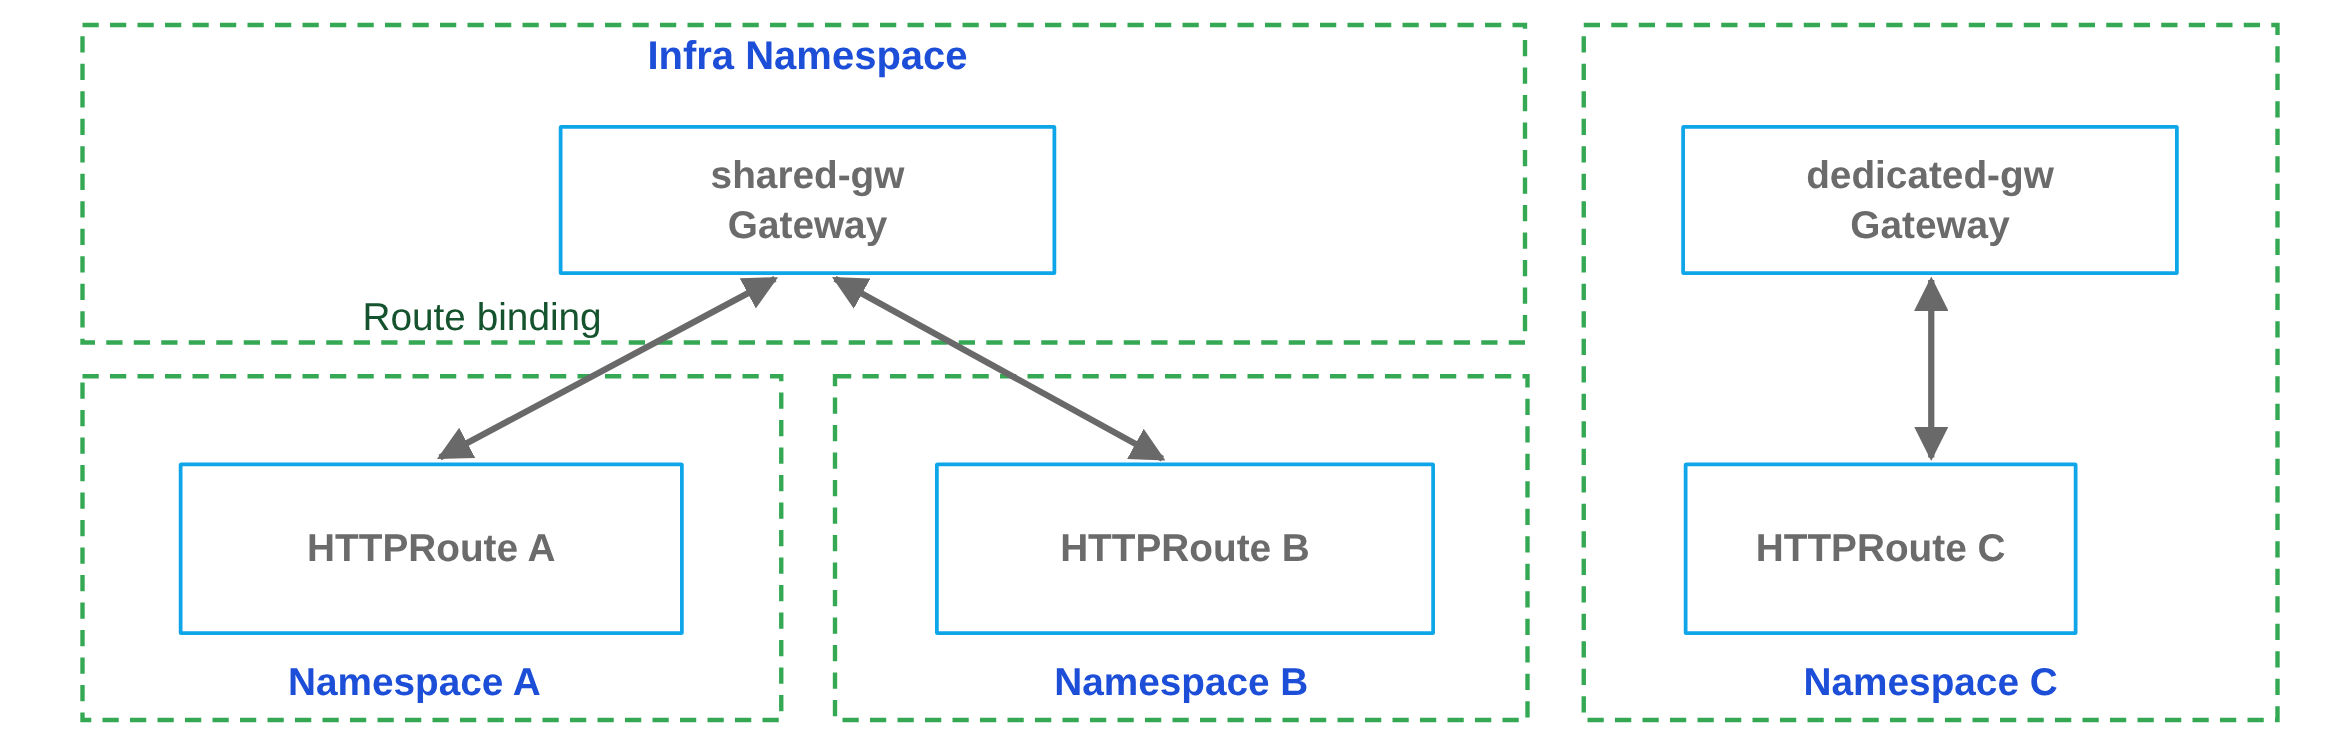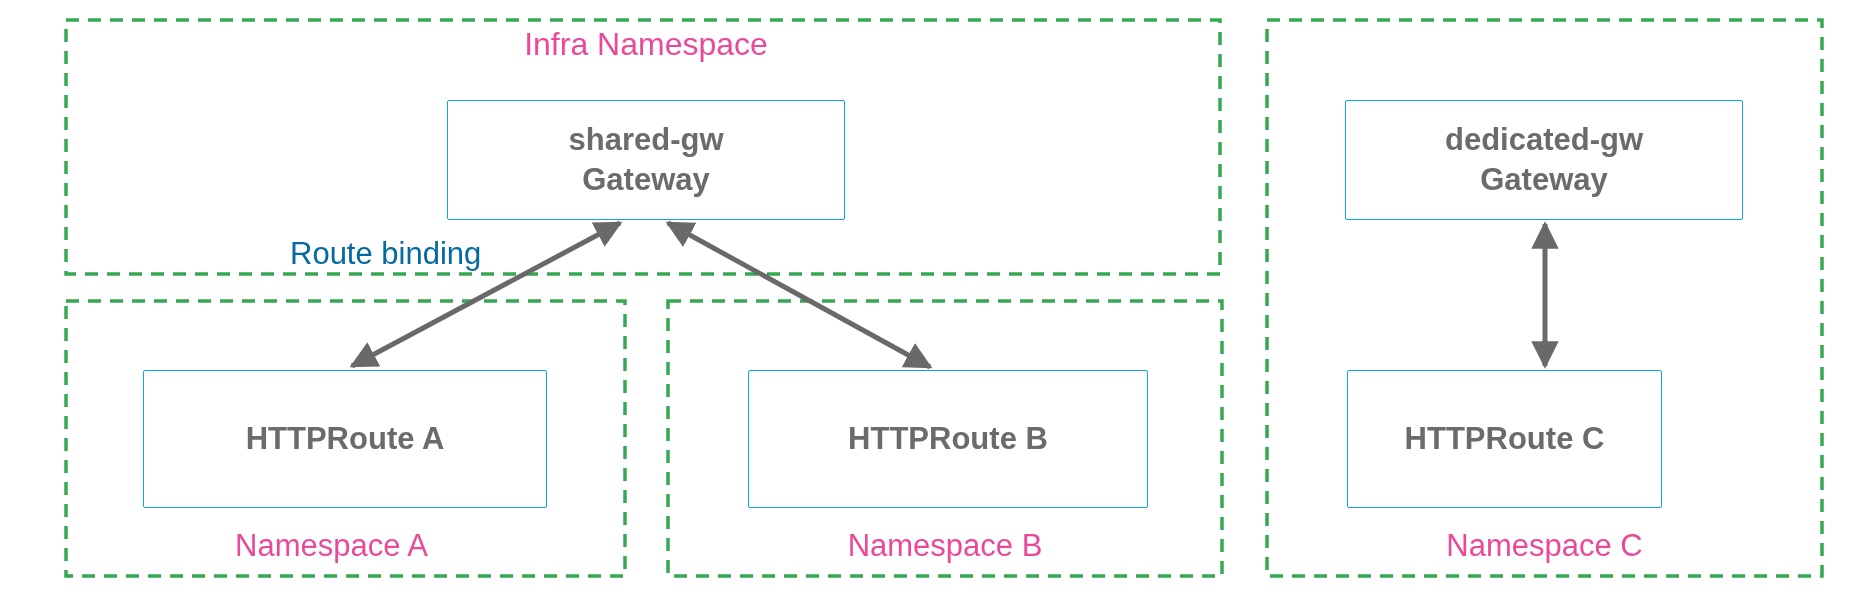--- a/index.html
+++ b/index.html
@@ -9,50 +9,50 @@
     background:#ffffff;
     font-family:"Liberation Sans", sans-serif;
     overflow:hidden;
   }
   #edges-svg {
     position:absolute; left:0; top:0; width:1860px; height:600px;
   }
   .node {
     position:absolute;
     box-sizing:border-box;
-    border:1px solid #0ea5e9;
+    border:3px solid #0ea5e9;
     border-radius:2px;
     background:#ffffff;
     display:flex; flex-direction:column;
     align-items:center; justify-content:center;
     color:#6b6b6b;
     font-weight:bold;
     font-size:31px;
     line-height:40px;
     text-align:center;
   }
   .node-shared-gw   { left:447px;  top:100px; width:398px; height:120px; }
   .node-dedicated-gw{ left:1345px; top:100px; width:398px; height:120px;justify-content:center; }
   .node-route-a     { left:143px;  top:370px; width:404px; height:138px;align-items:center; }
   .node-route-b     { left:748px;  top:370px; width:400px; height:138px; }
   .node-route-c     { left:1347px; top:370px; width:315px; height:138px; }
   .ns-title {
     position:absolute;
-    color:#ec4899;
-    font-weight:normal;
+    color:#1d4ed8;
+    font-weight:bold;
     text-align:center;
   }
   .infra-title { left:447px; top:26px; width:398px; font-size:32px; }
   .label-a { left:52px;   top:528px; width:559px; font-size:31px; }
   .label-b { left:668px;  top:528px; width:554px; font-size:31px; }
   .label-c { left:1267px; top:528px; width:555px; font-size:31px; }
   .annotation {
     position:absolute;
     left:290px; top:236px;
-    color:#0369a1;
+    color:#14532d;
     font-size:31px;
     font-weight:normal;
     text-align:right;
   }
 </style>
 </head>
 <body>
 
 <div id="canvas">
 

